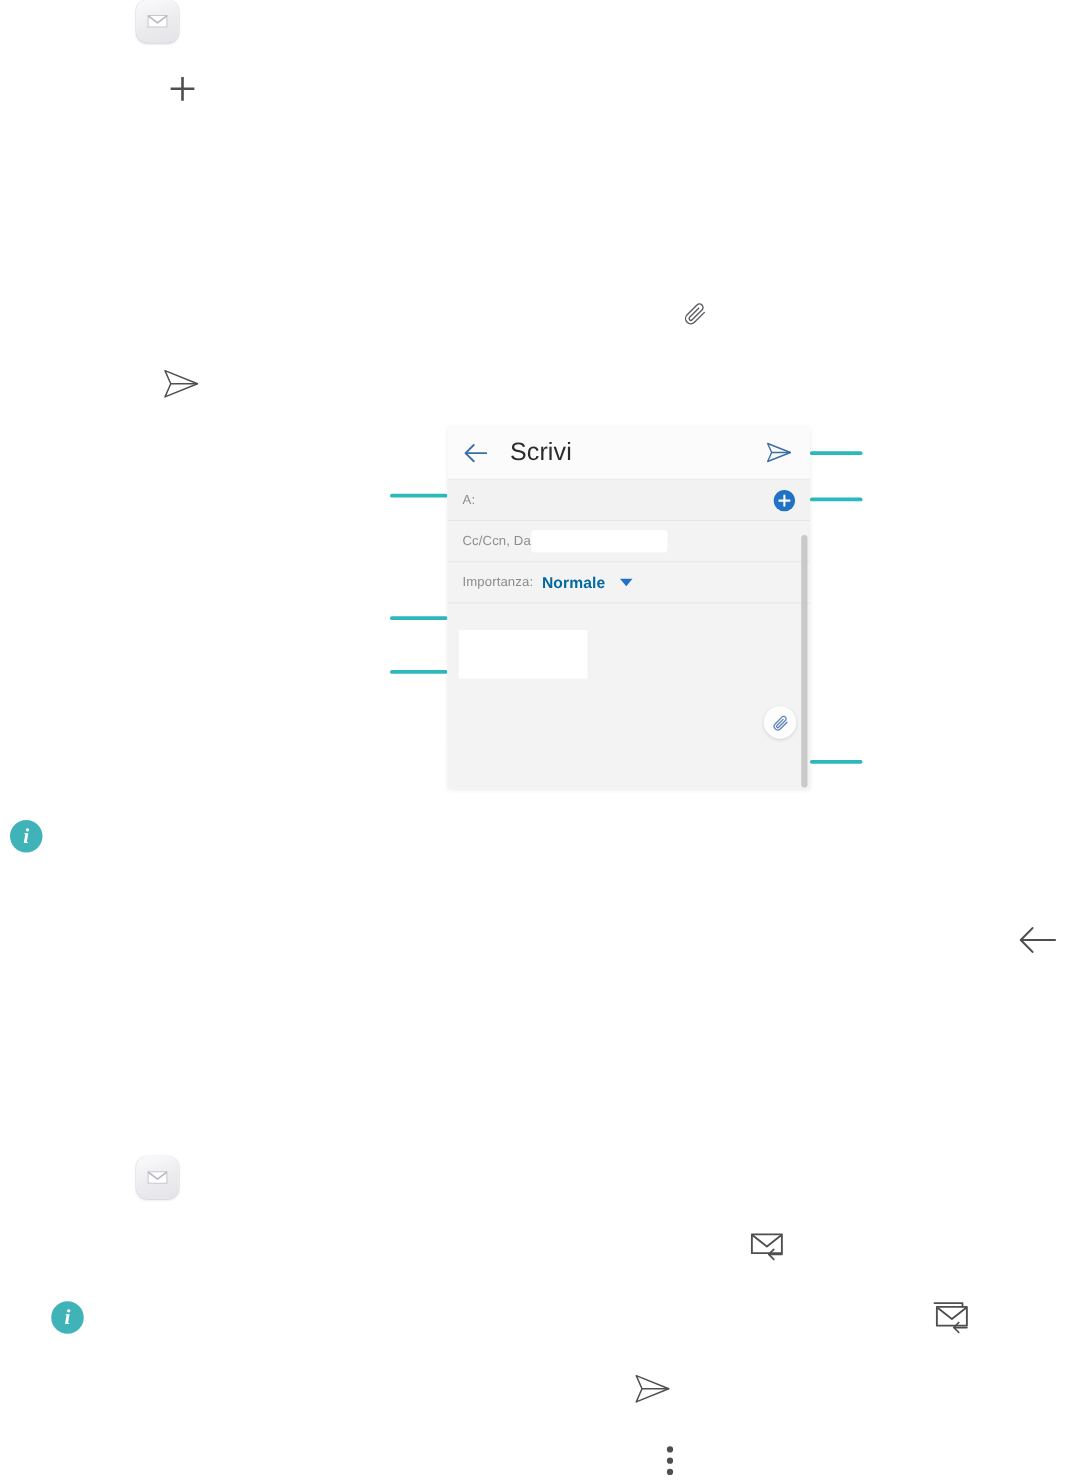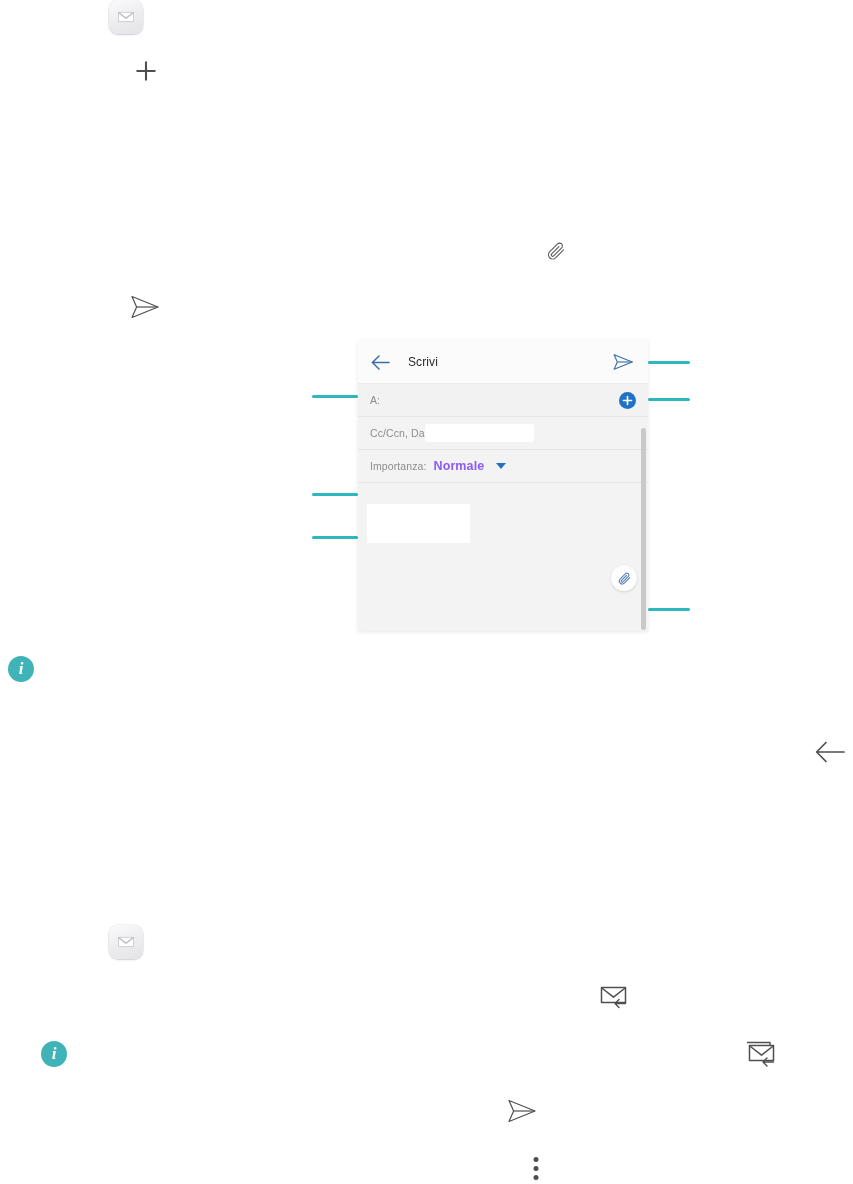--- a/index.html
+++ b/index.html
@@ -70,21 +70,21 @@
     position: relative;
     height: 43px;
     background: #fbfbfb;
     border-bottom: 1px solid #ececec;
     display: flex;
     align-items: center;
     padding: 0 14px 0 13px;
     box-sizing: border-box;
   }
   .cp-title {
-    font-size: 12px;
+    font-size: 20px;
     color: #2b2b2b;
     margin-left: 18px;
     letter-spacing: .1px;
   }
   .cp-send { margin-left: auto; }
 
   .cp-body {
     position: relative;
     height: 247px;
     background: #f3f3f3;
@@ -102,21 +102,21 @@
   }
   .cp-row.first { background:#f2f2f2; }
   .cp-label {
     font-size: 10.5px;
     color: #8d8d8d;
     letter-spacing: .1px;
     white-space: nowrap;
   }
   .cp-value {
     font-size: 12.5px;
-    color: #8b5cf6;
+    color: #0369a1;
     margin-left: 7px;
     font-weight: bold;
     letter-spacing: .1px;
   }
   .caret {
     width: 0; height: 0;
     border-left: 5px solid transparent;
     border-right: 5px solid transparent;
     border-top: 6px solid #1f72c4;
     margin-left: 12px;

